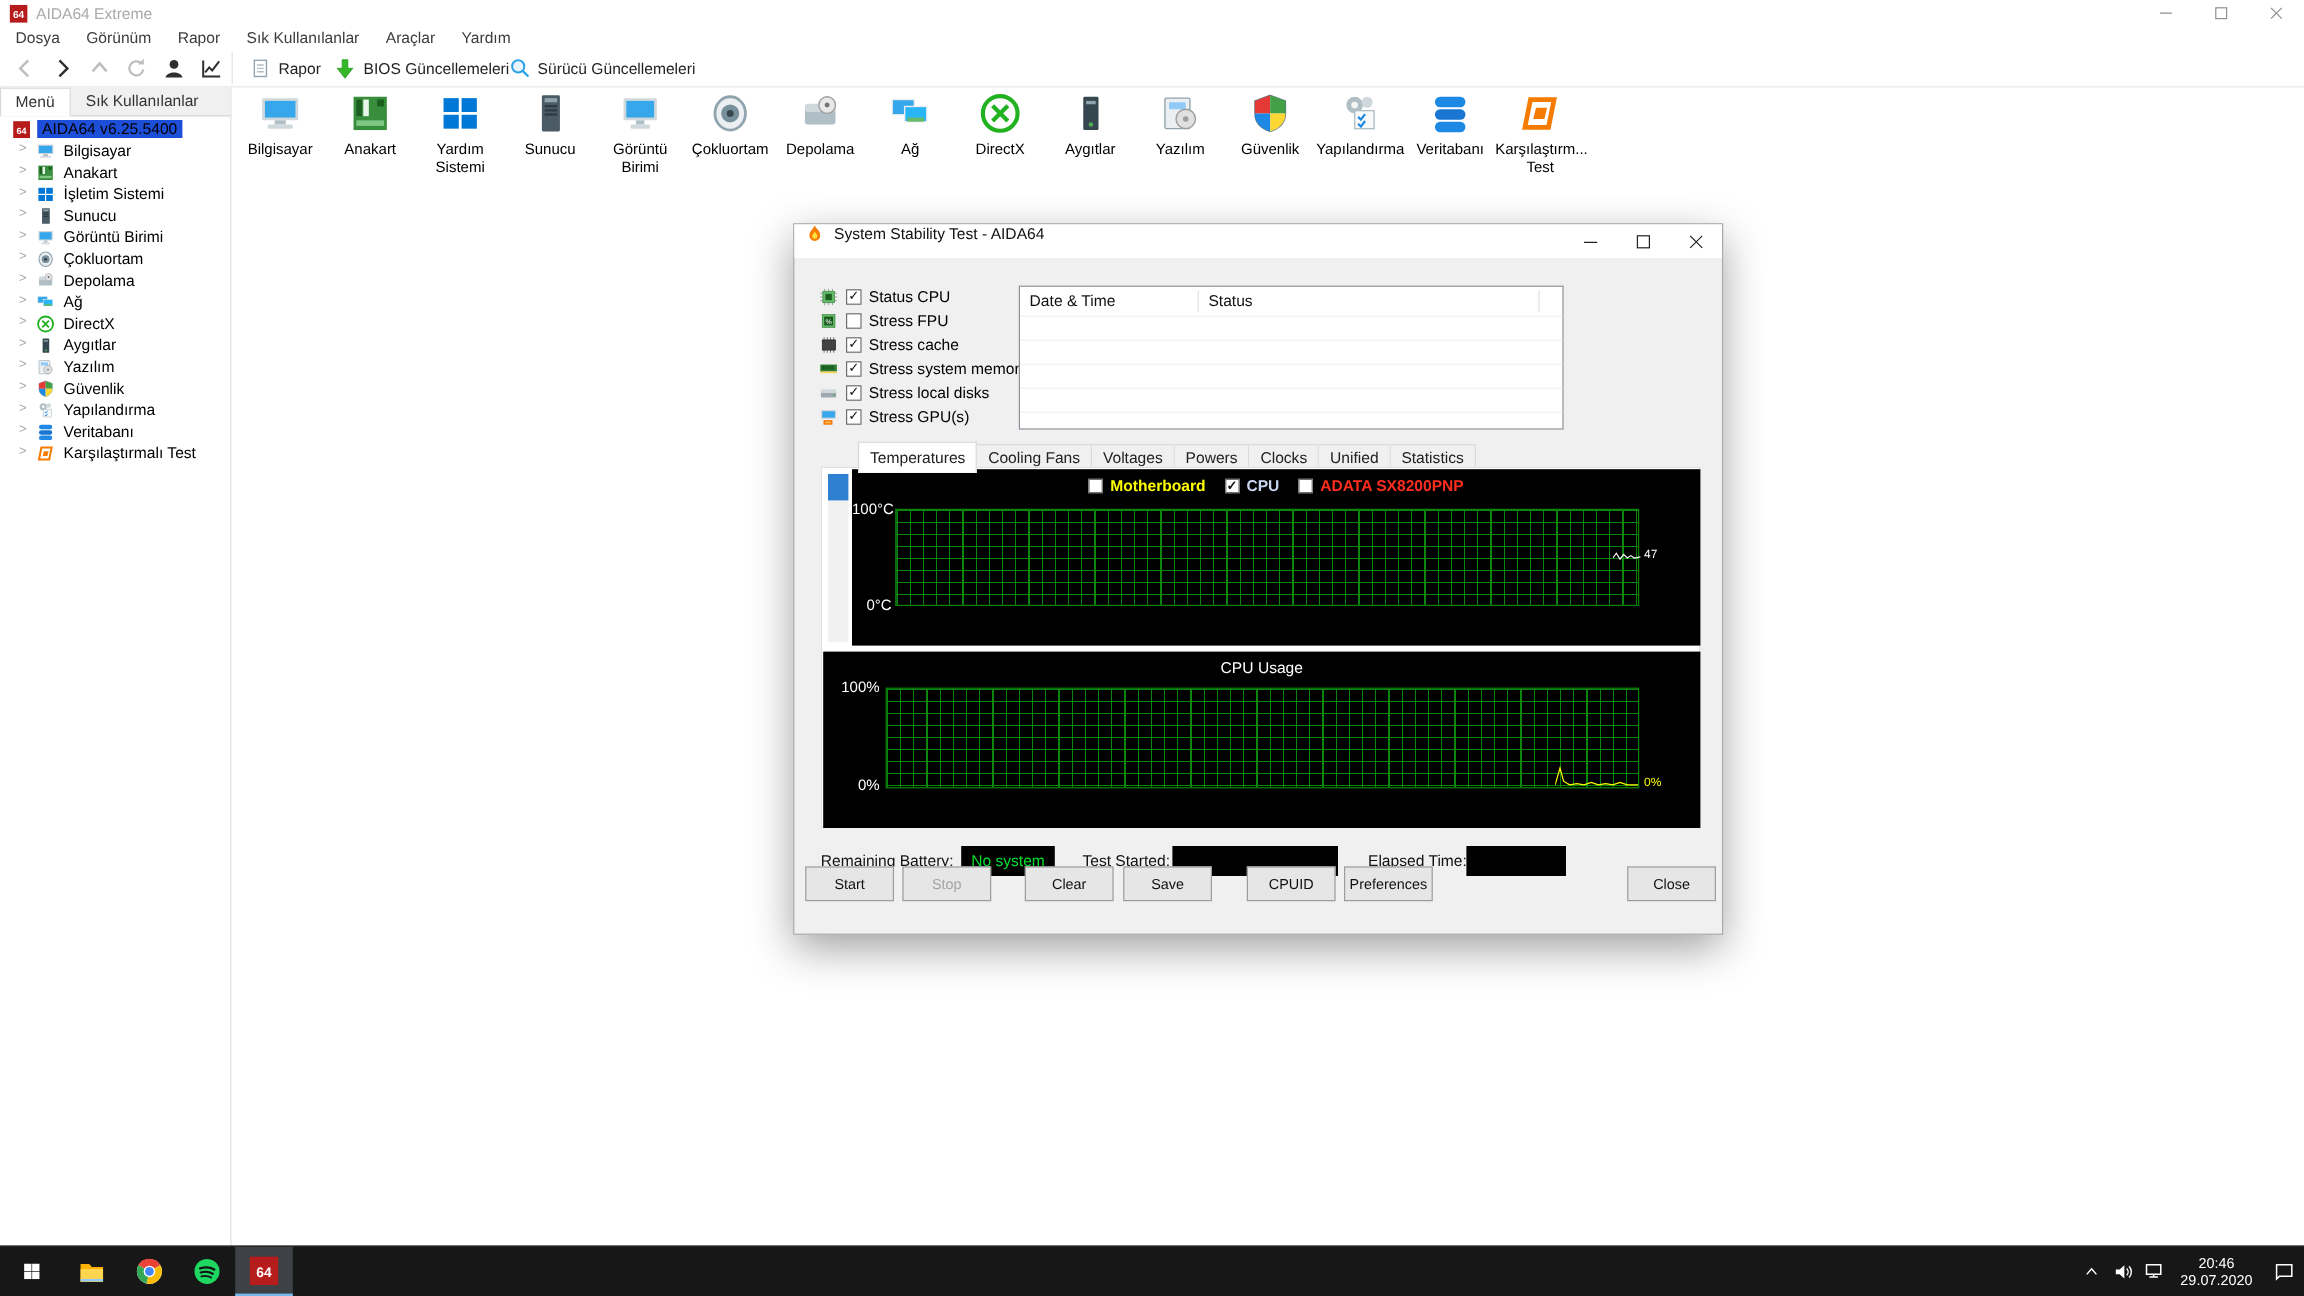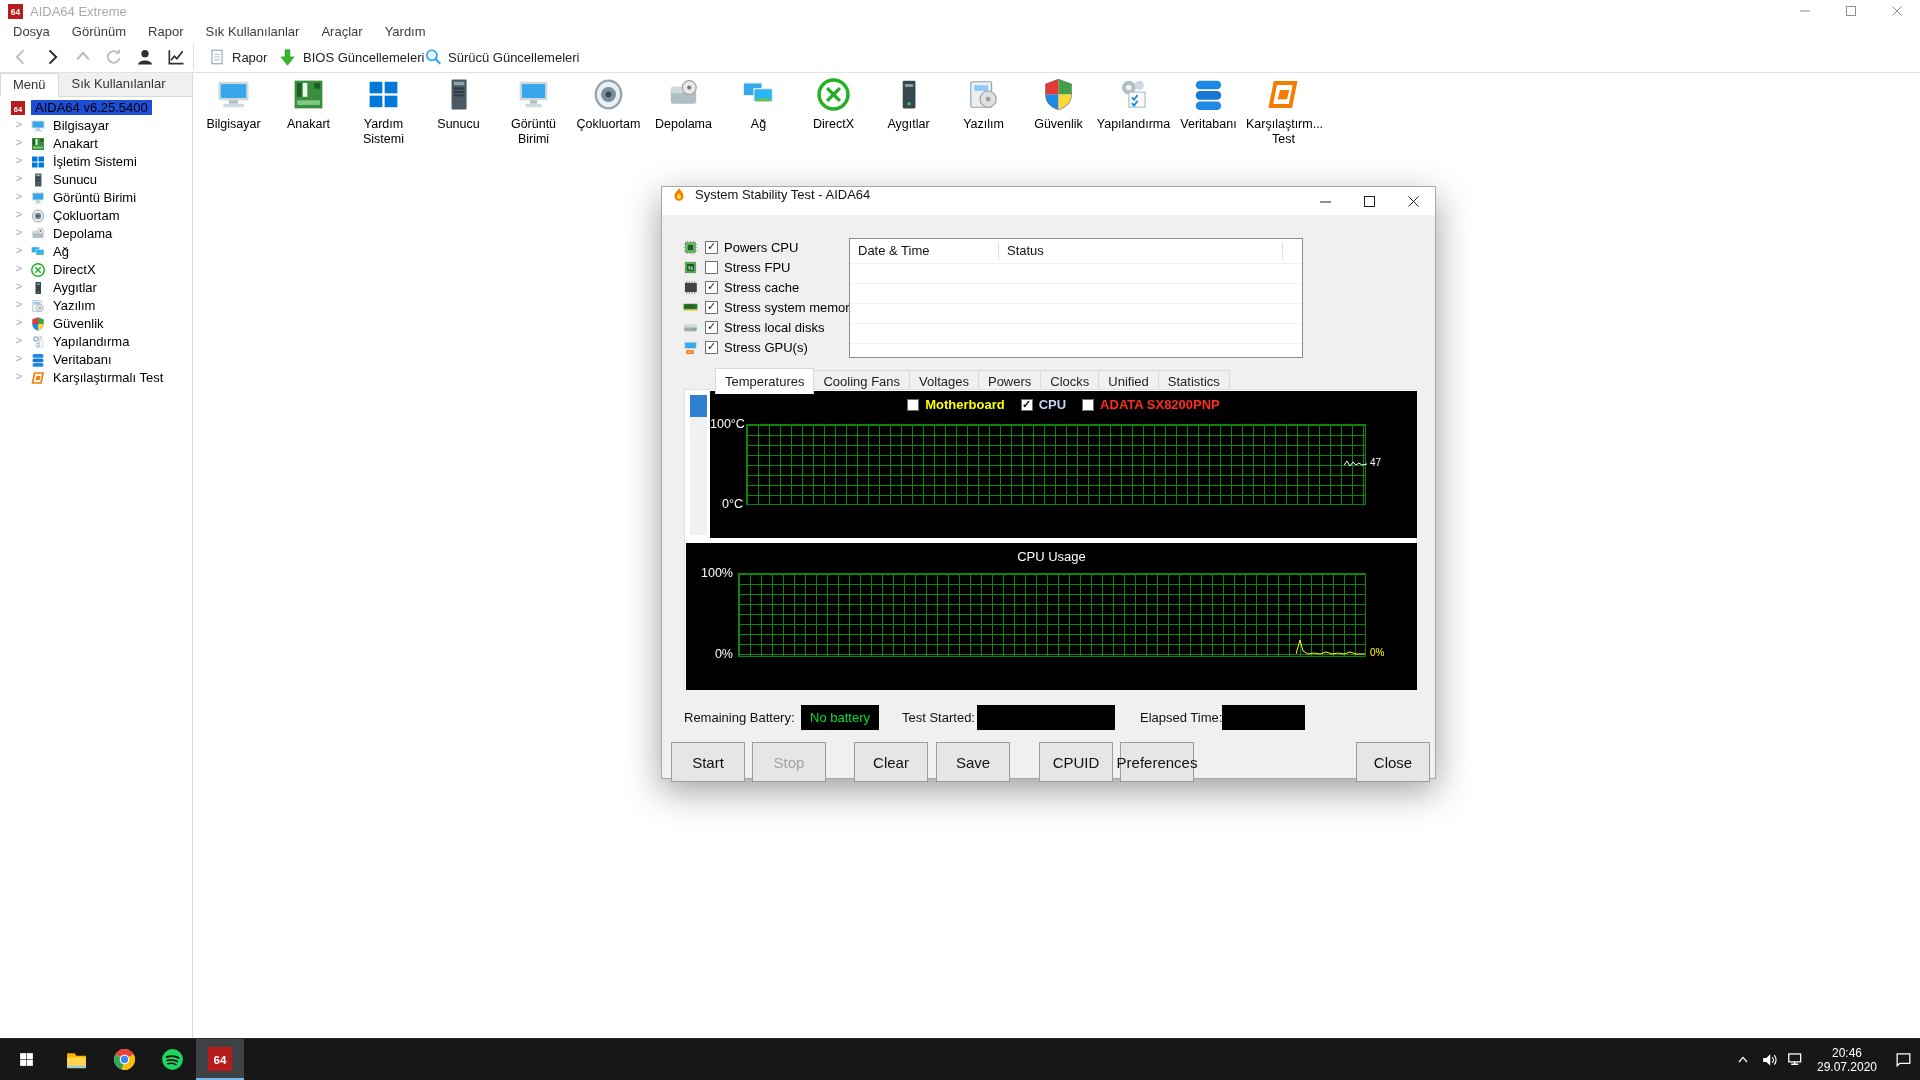--- a/index.html
+++ b/index.html
@@ -75,22 +75,22 @@
   .tgrid{left:36px;top:33px;width:620px;height:81px;}
   .ugrid{left:52px;top:30px;width:628px;height:84px;}
   .ylab{position:absolute;color:#fff;font-size:12.5px;text-align:right;width:33px;}
   .wlab{position:absolute;color:#fff;font-size:10px;}
   .ylw{color:#ffff00;}
   .utitle{position:absolute;left:0;right:0;top:6px;text-align:center;color:#fff;font-size:13px;}
   .statusrow{position:absolute;left:0;top:518px;right:0;height:25px;font-size:13px;}
   .srlbl{position:absolute;top:5px;color:#111;}
   .srbox{position:absolute;top:0;height:25px;background:#000;display:flex;align-items:center;justify-content:center;
          font-size:13px;color:#0f0;box-sizing:border-box;}
-  .dbtn{position:absolute;top:555px;width:74px;height:40px;background:#e6e6e6;border:1px solid #9c9c9c;
-        font-size:15px;color:#111;display:flex;align-items:center;justify-content:center;box-sizing:border-box;}
+  .dbtn{position:absolute;top:535px;width:74px;height:29px;background:#e6e6e6;border:1px solid #9c9c9c;
+        font-size:12px;color:#111;display:flex;align-items:center;justify-content:center;box-sizing:border-box;}
   .dbtn.disabled{color:#a3a3a3;}
   
   .taskbar{position:absolute;left:0;right:0;bottom:0;height:42px;background:#171717;border-top:1px solid #2a2a2a;box-sizing:border-box;}
   .tkbtn{position:absolute;top:0;width:48px;height:41px;display:flex;align-items:center;justify-content:center;}
   .tkbtn.active{background:#3e4246;border-bottom:2px solid #76b9ed;box-sizing:border-box;}
   .tray{position:absolute;right:0;top:0;height:41px;display:flex;align-items:center;}
   .trayic{width:26px;height:41px;display:flex;align-items:center;justify-content:center;}
   .clock{width:66px;text-align:center;color:#fff;font-size:12px;line-height:14px;margin:0 6px;}
 </style>
 </head>
@@ -621,21 +621,21 @@
     <div class="stress" id="stress">
         <div class="stress-row">
           <span class="ic">
             <svg viewBox="0 0 32 32" width="100%" height="100%">
               <path d="M10 3v4M16 3v4M22 3v4M10 25v4M16 25v4M22 25v4M3 10h4M3 16h4M3 22h4M25 10h4M25 16h4M25 22h4" stroke="#9e9e9e" stroke-width="1.6"></path>
               <rect x="7" y="7" width="18" height="18" fill="#66bb6a" stroke="#2e7d32"></rect>
               <rect x="11" y="11" width="10" height="10" fill="#1b5e20"></rect>
             </svg>
           </span>
           <span class="cb checked"></span>
-          <span class="lb">Powers CPU</span>
+          <span class="lb">Status CPU</span>
         </div>
         <div class="stress-row">
           <span class="ic">
             <svg viewBox="0 0 32 32" width="100%" height="100%">
               <rect x="6" y="6" width="20" height="20" fill="#66bb6a" stroke="#2e7d32"></rect>
               <rect x="9" y="9" width="14" height="14" fill="#1b5e20"></rect>
               <text x="16" y="21" font-size="11" fill="#fff" text-anchor="middle" font-family="Liberation Sans,sans-serif">%</text>
             </svg>
           </span>
           <span class="cb"></span>
@@ -754,21 +754,21 @@
         <span class="wlab" style="left:610px;top:94px">
             <svg width="70" height="20">
               <polyline points="0,17 4,3 7,14 12,17 18,16 24,17 30,15 36,17 42,16 48,17 54,15 60,17 69,17" fill="none" stroke="#ffff00" stroke-width="1"></polyline>
             </svg>
           </span>
       </div>
     </div>
 
     <div class="statusrow">
       <span class="srlbl" style="left:22px">Remaining Battery:</span>
-      <span class="srbox" style="left:139px;width:78px;color:#00e02e">No battery</span>
+      <span class="srbox" style="left:139px;width:78px;color:#00e02e">No system</span>
       <span class="srlbl" style="left:240px">Test Started:</span>
       <span class="srbox" style="left:315px;width:138px"></span>
       <span class="srlbl" style="left:478px">Elapsed Time:</span>
       <span class="srbox" style="left:560px;width:83px"></span>
     </div>
 
     <div id="dlg-buttons">
         <div class="dbtn" style="left: 9px;">Start</div>
         <div class="dbtn disabled" style="left: 90px;">Stop</div>
         <div class="dbtn" style="left: 192px;">Clear</div>

